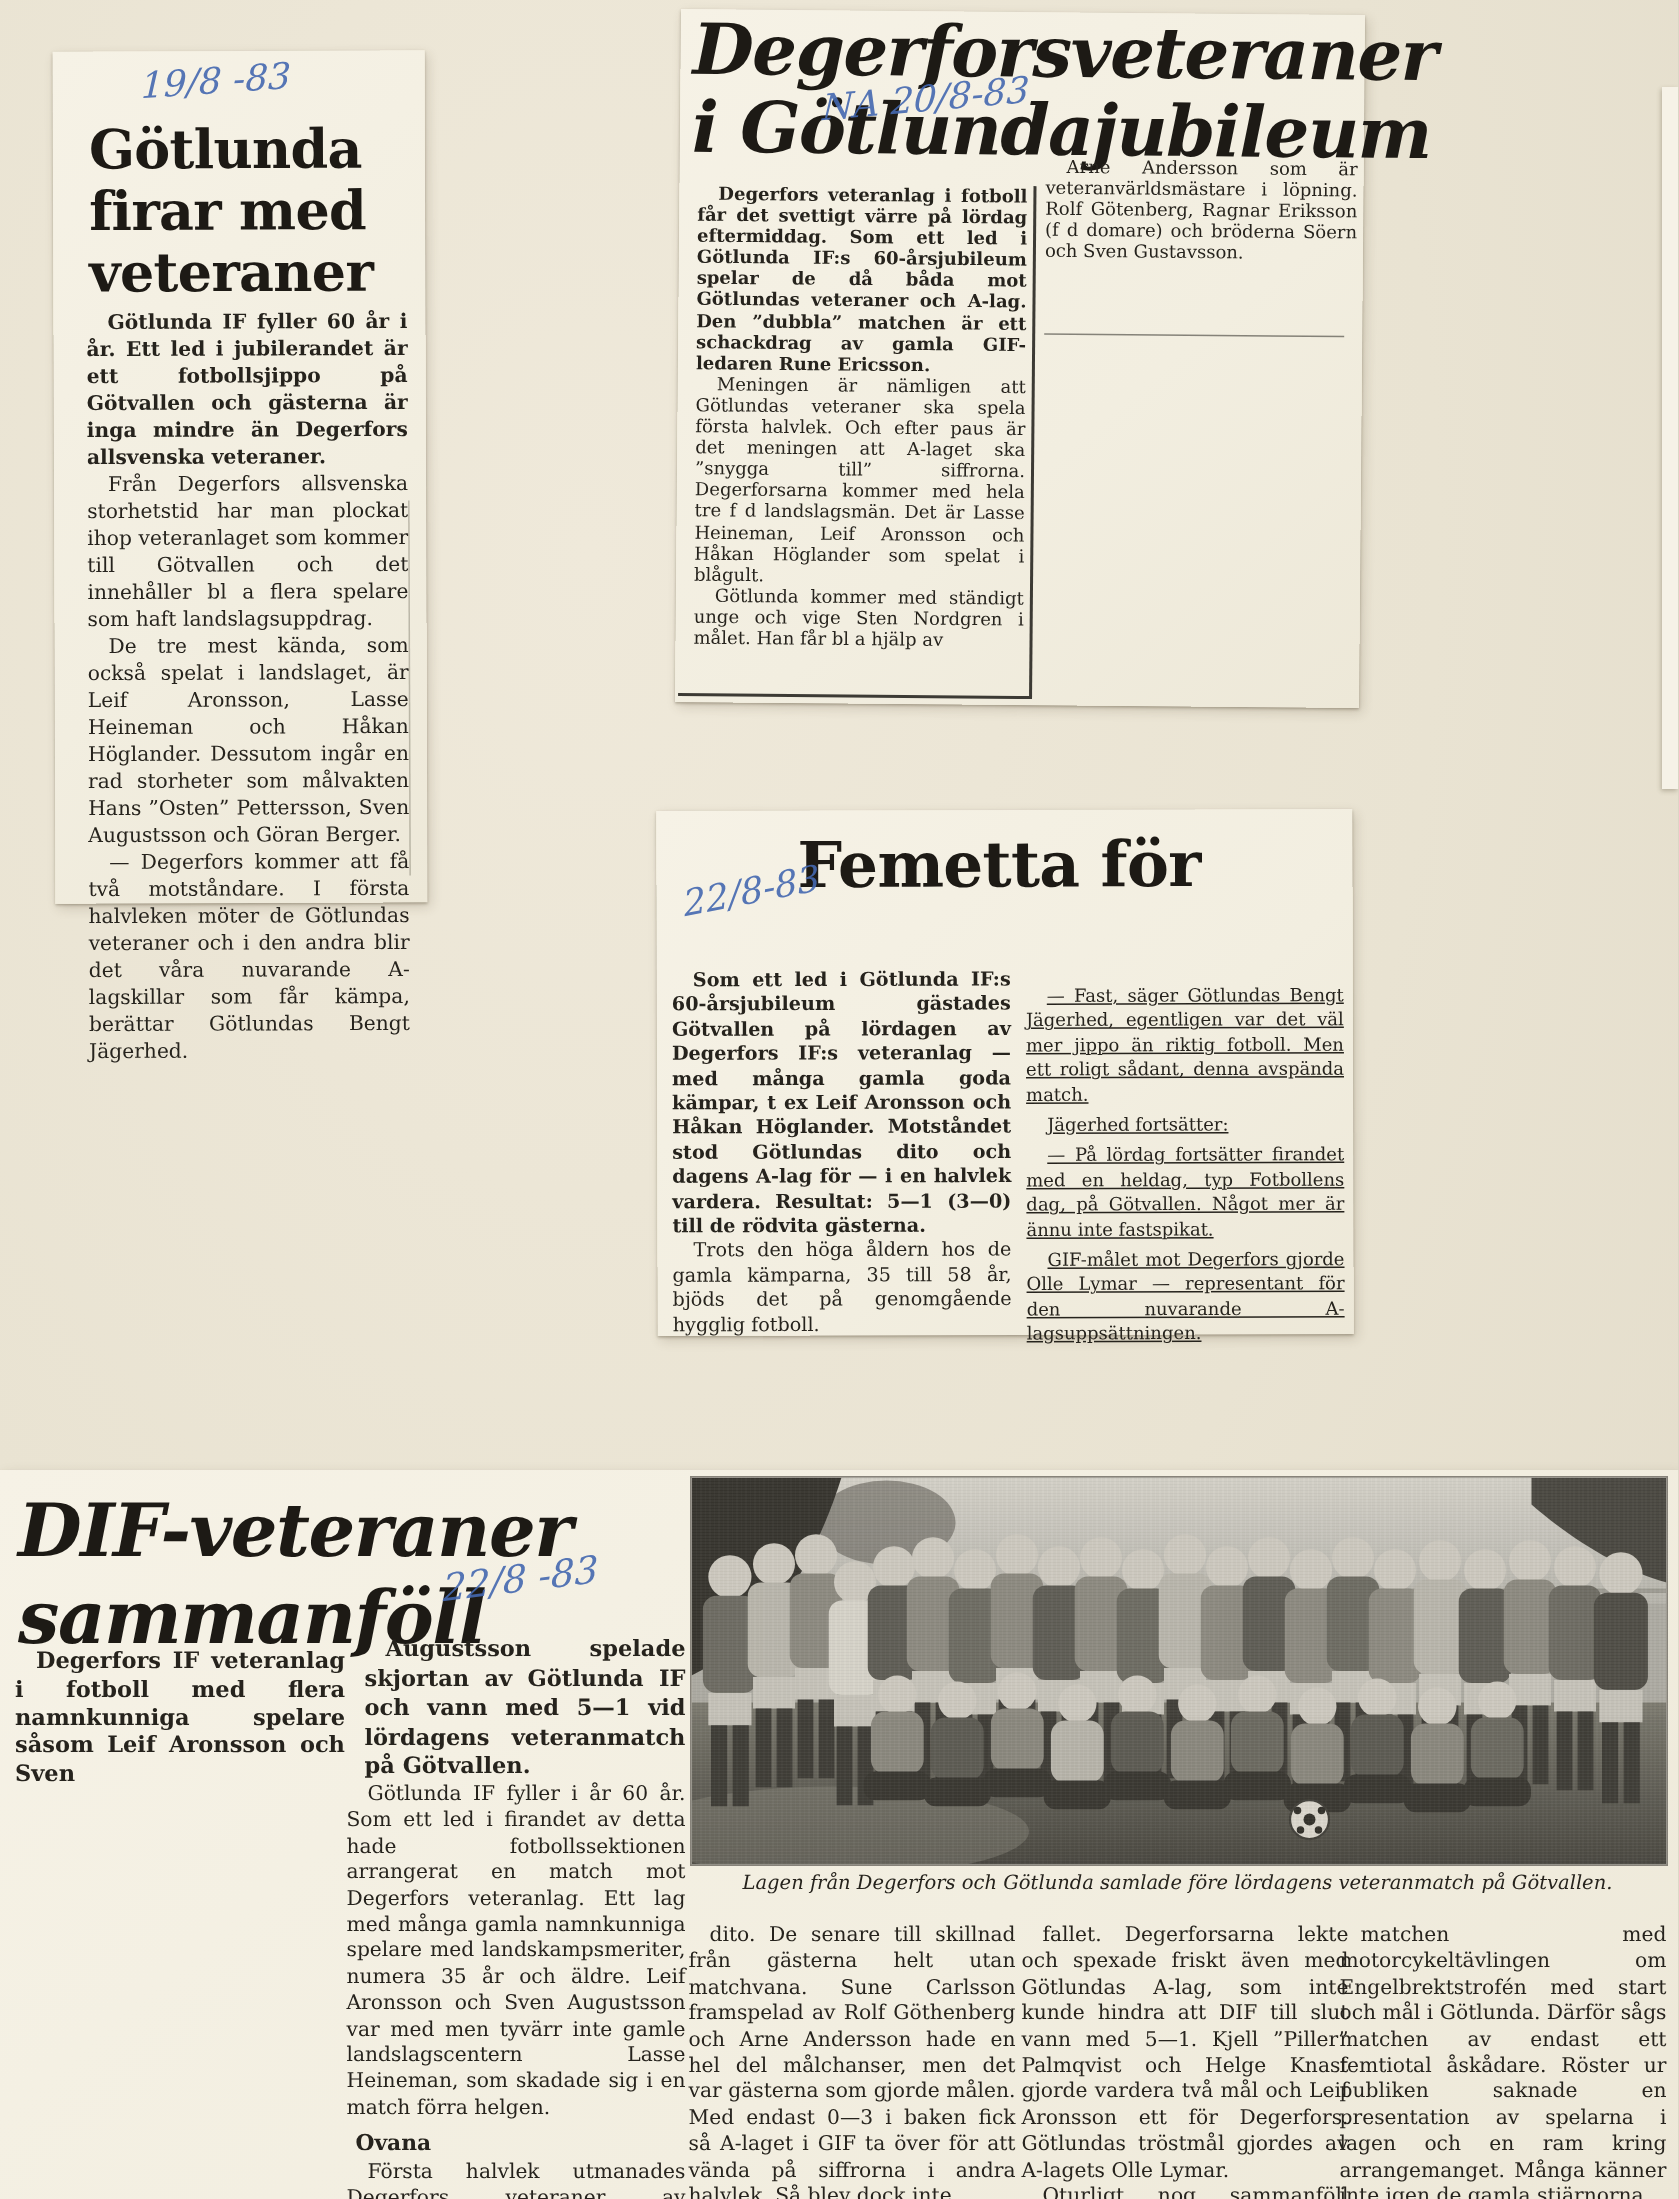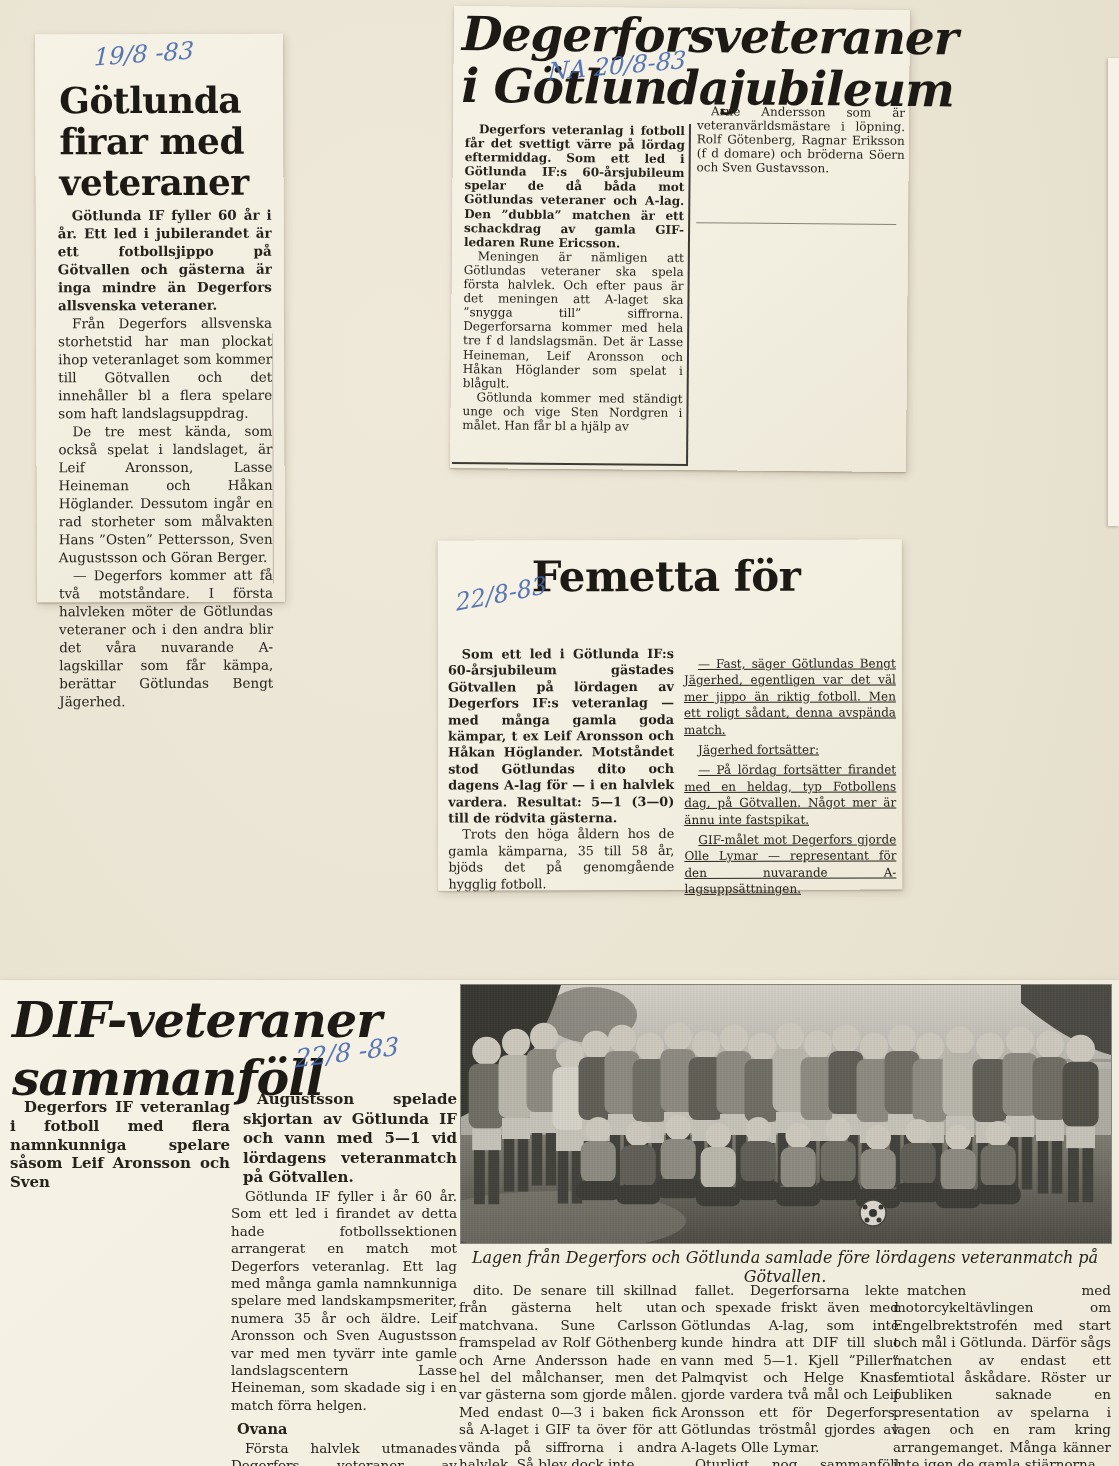--- a/index.html
+++ b/index.html
@@ -46,21 +46,21 @@
   .c4col2{left:231px;top:110px;width:226px;font-size:13.5px;line-height:17.4px;}
   .c4col2 .intro{font-size:15px;line-height:19.6px;margin-left:12px;}
   .c4col2 .sub{font-weight:bold;text-indent:0;margin:6px 0 2px 6px;font-size:14.5px;}
   .photo{position:absolute;left:460px;top:4px;width:650px;height:258px;border:1px solid #87837a;
     background:#b9b7af;overflow:hidden;}
   .photo svg{display:block;width:100%;height:100%;}
   .grain{position:absolute;inset:0;pointer-events:none;opacity:.5;
     background-image:repeating-linear-gradient(0deg, rgba(255,255,255,.06) 0 1px, rgba(20,20,15,.05) 1px 2px),
                      repeating-linear-gradient(90deg, rgba(255,255,255,.04) 0 1px, rgba(20,20,15,.04) 1px 3px);}
   .caption{position:absolute;left:460px;top:268px;width:650px;text-align:center;font-style:italic;
-    font-size:16px;color:#26231d;}
+    font-size:13px;color:#26231d;}
   .c4a{left:459px;top:302px;width:218px;font-size:13.5px;line-height:17.4px;}
   .c4b{left:681px;top:302px;width:218px;font-size:13.5px;line-height:17.4px;}
   .c4c{left:893px;top:302px;width:218px;font-size:13.5px;line-height:17.4px;}
   
   .date1{left:94px;top:40px;font-size:24px;transform:rotate(-4deg) skewX(-6deg);}
   .date2{left:548px;top:52px;font-size:24px;transform:rotate(-5deg) skewX(-8deg);}
   .date3{left:455px;top:580px;font-size:24px;transform:rotate(-11deg) skewX(-6deg);}
   .date4{left:295px;top:1038px;font-size:25px;transform:rotate(-7deg) skewX(-8deg);}
   .sliver{position:absolute;left:1108px;top:58px;width:11px;height:468px;background:#f6f2e7;
     box-shadow:-1px 1px 3px rgba(70,58,35,.3);}

